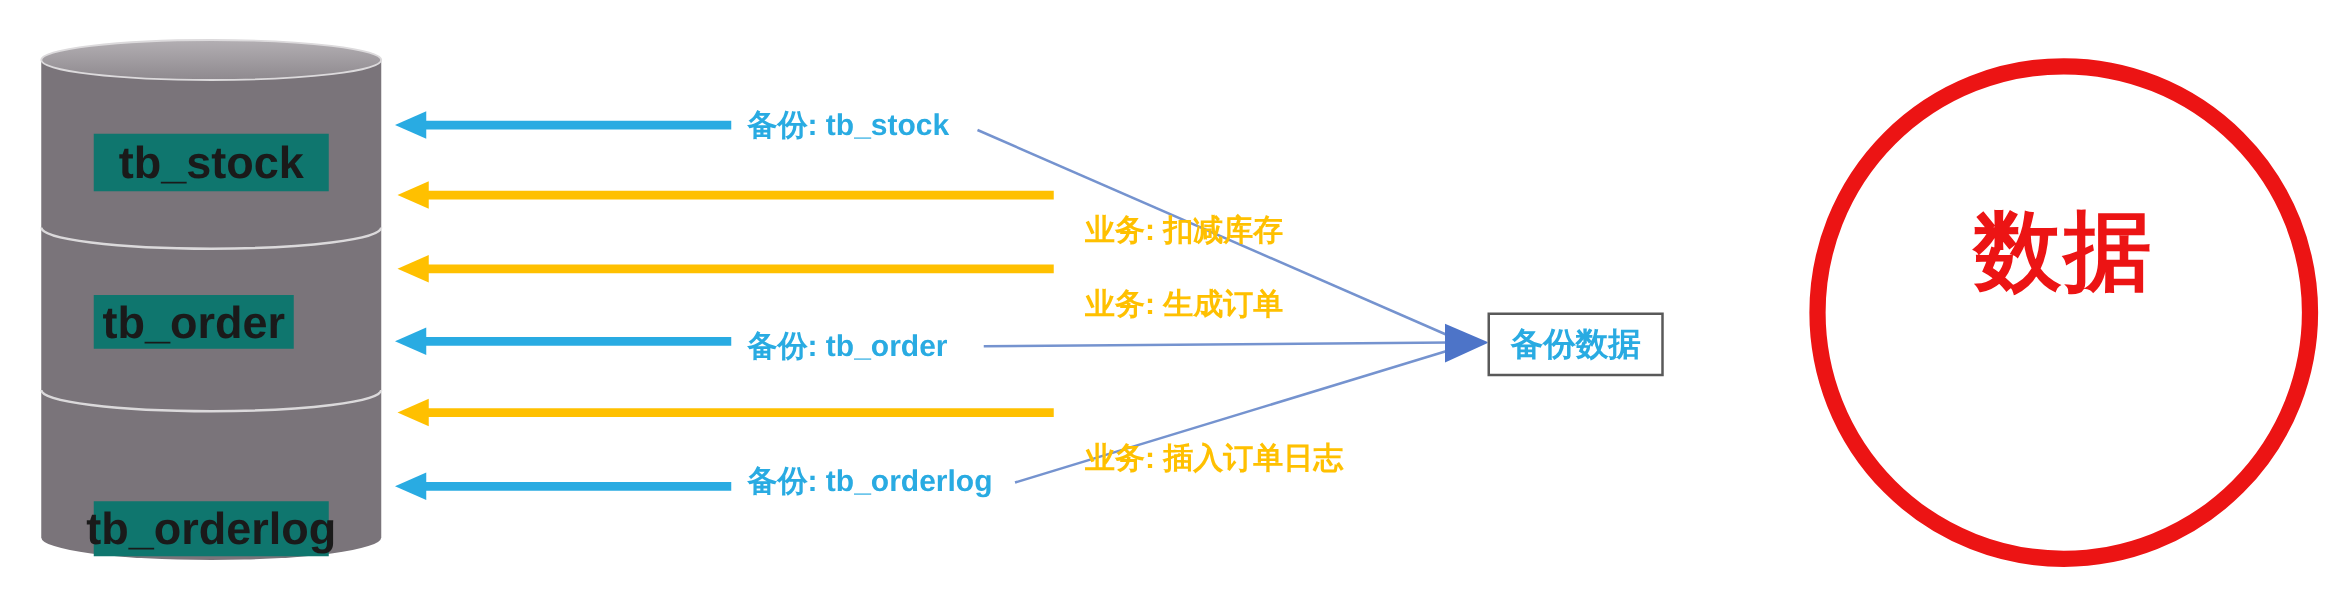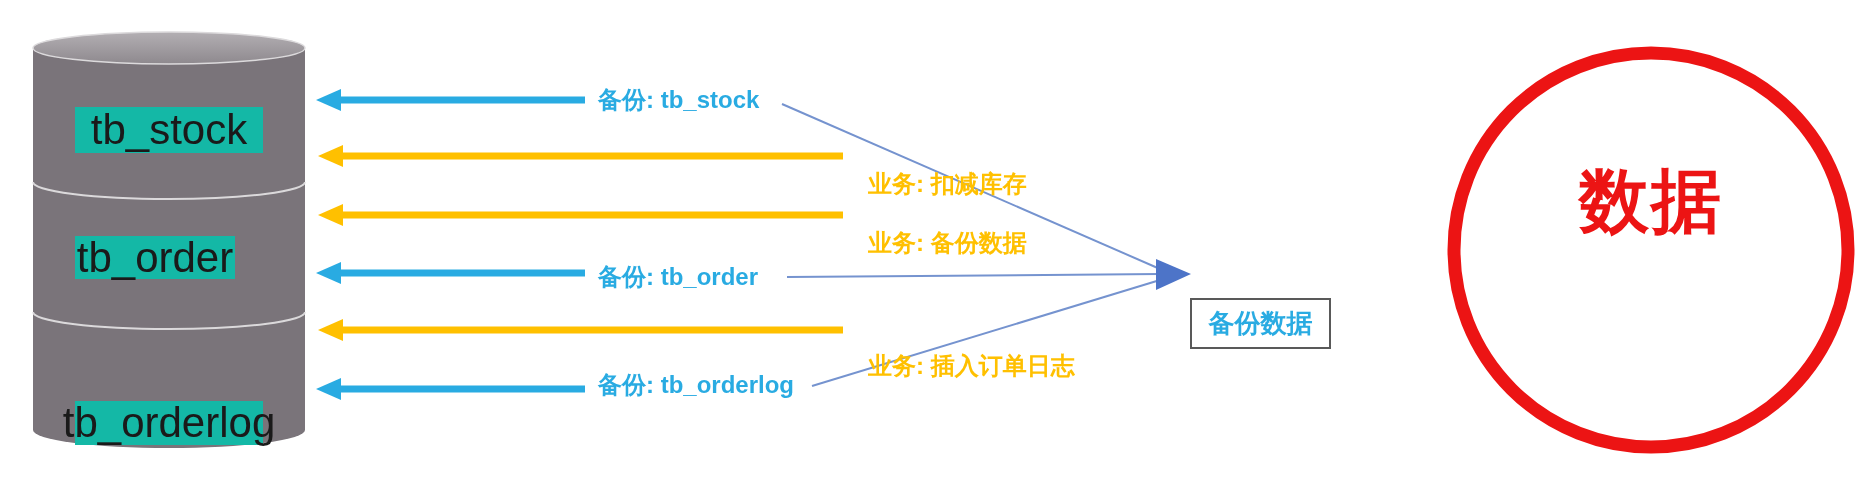--- a/index.html
+++ b/index.html
@@ -22,36 +22,35 @@
   .label{
     position:absolute;
     display:flex;align-items:center;
     white-space:nowrap;
     font-weight:700;
   }
   .backup-label{color:var(--c-backup-arrow);font-size:24px;height:28px;}
   .business-label{color:var(--c-business-arrow);font-size:24px;height:28px;margin-top:28px;}
   .table-box{
     position:absolute;
-    background:#14b8a6;
+    background:#0f766e;
     display:flex;align-items:center;justify-content:center;
     color:#1a1a1a;
-    font-size:42px;
-    font-weight:400;
+    font-size:36px;
+    font-weight:700;
   }
   .backup-box{
     position:absolute;
     left:1190px;top:250px;width:137px;height:47px;
     background:#ffffff;
     border:2px solid #595959;
     display:flex;align-items:center;justify-content:center;
     color:var(--c-backup-arrow);
     font-size:26px;font-weight:700;
     white-space:nowrap;
-    margin-top:48px;
   }
   .alert-text{
     position:absolute;
     left:1451px;top:152px;width:400px;
     text-align:center;
     color:var(--c-alert-red);
     font-size:70px;font-weight:700;
     line-height:99px;
     letter-spacing:2px;
   }
@@ -121,21 +120,21 @@
 
   <div class="table-box" style="left:75px;top:107px;width:188px;height:46px;">tb_stock</div>
   <div class="table-box" style="left:75px;top:236px;width:160px;height:43px;">tb_order</div>
   <div class="table-box" style="left:75px;top:365px;width:188px;height:44px;margin-top:36px;">tb_orderlog</div>
 
   <div class="label backup-label" style="left:598px;top:86px;">备份: tb_stock</div>
   <div class="label backup-label" style="left:598px;top:263px;">备份: tb_order</div>
   <div class="label backup-label" style="left:598px;top:371px;">备份: tb_orderlog</div>
 
   <div class="label business-label" style="left:868px;top:142px;">业务: 扣减库存</div>
-  <div class="label business-label" style="left:868px;top:201px;">业务: 备份数据</div>
+  <div class="label business-label" style="left:868px;top:201px;">业务: 生成订单</div>
   <div class="label business-label" style="left:868px;top:324px;">业务: 插入订单日志</div>
 
   <div class="backup-box">备份数据</div>
 
   <div class="alert-text">
     <div>数据</div>
   </div>
 
 </div>
 

